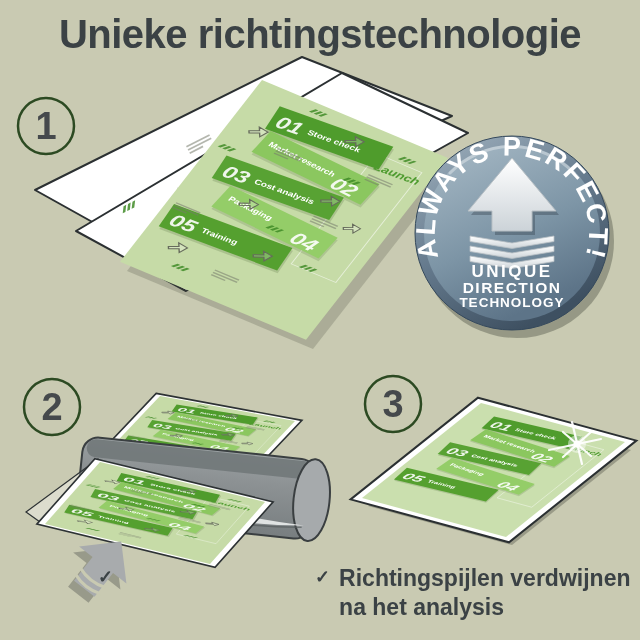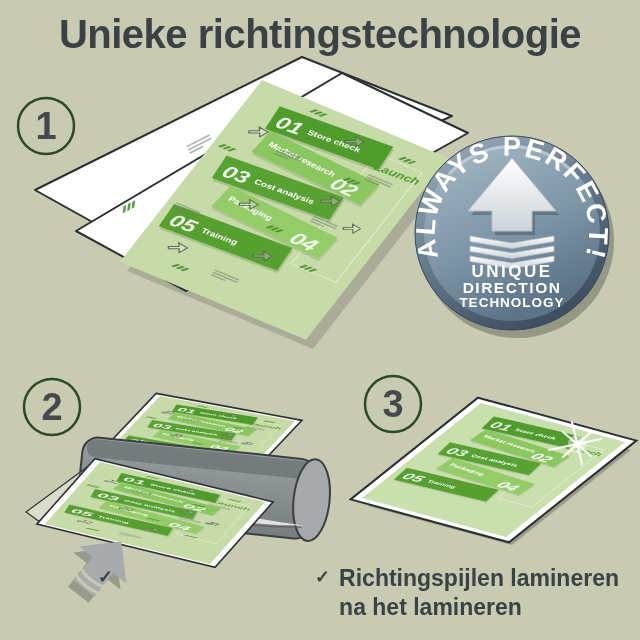--- a/index.html
+++ b/index.html
@@ -220,16 +220,16 @@
       <circle cx="393" cy="404" r="28" fill="none" stroke="#2c4a22" stroke-width="2.5"></circle>
       <text x="393" y="417" text-anchor="middle" font-size="38" font-weight="bold" fill="#45494c">3</text>
     </g>
   </svg>
 
   <div class="caption cap1">
     <span class="check">✓</span>
   </div>
   <div class="caption cap2">
     <span class="check">✓</span>
-    <span class="caption-text">Richtingspijlen lamineren na het lamineren</span>
+    <span class="caption-text">Richtingspijlen verdwijnen na het analysis</span>
   </div>
 
 </div>
 
 </body></html>

